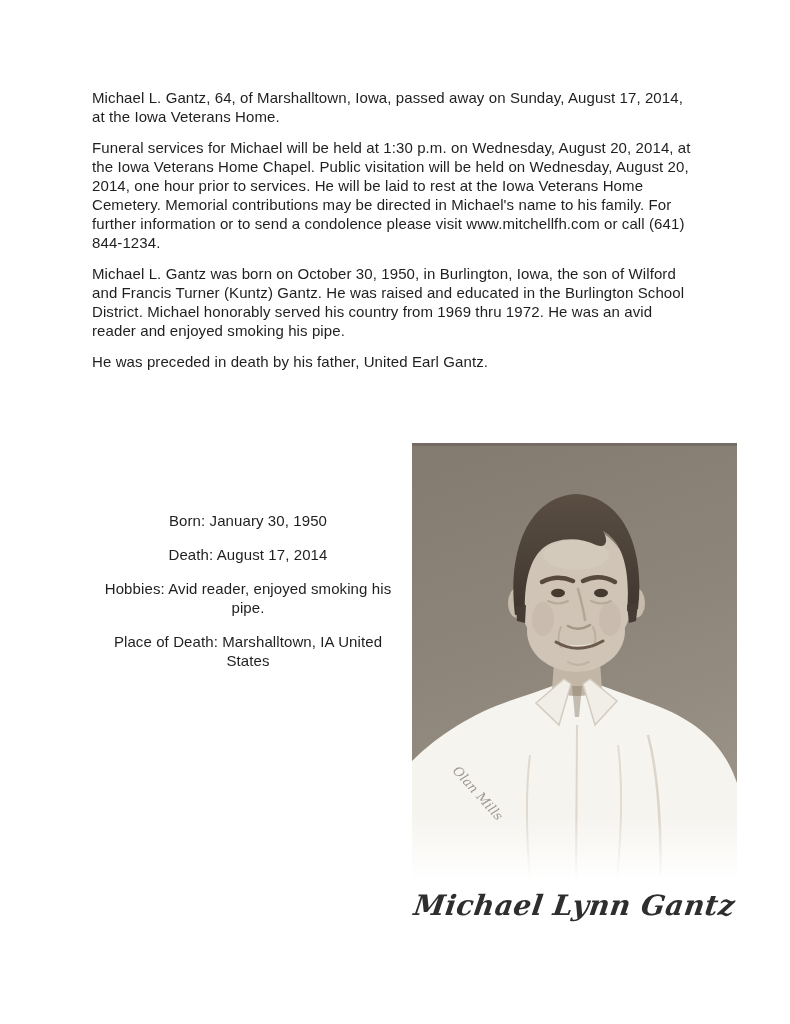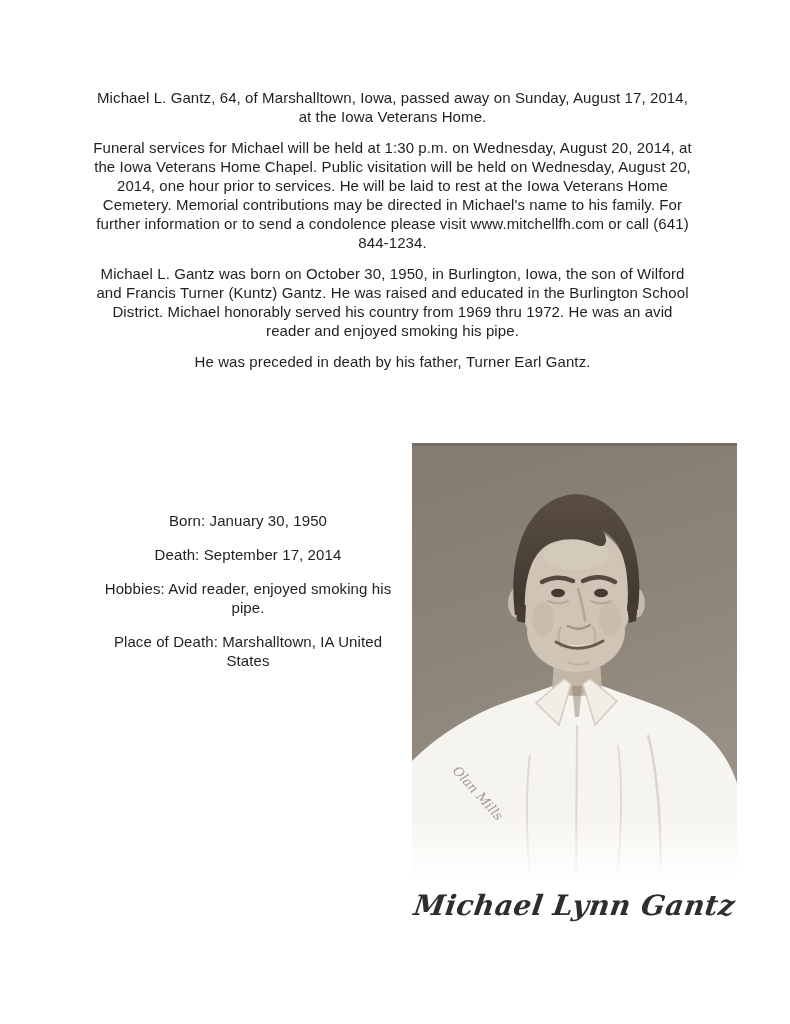--- a/index.html
+++ b/index.html
@@ -12,21 +12,20 @@
     position: relative;
     overflow: hidden;
   }
   .page { position: absolute; inset: 0; }
 
   .obit {
     position: absolute;
     left: 92px; top: 88px; width: 601px;
     font-size: 15px; line-height: 19px;
     letter-spacing: 0.1px;
-    text-align: center;
   }
   .obit p { margin: 0 0 12px 0; }
 
   .details {
     position: absolute;
     left: 92px; top: 511px; width: 312px;
     font-size: 15px; line-height: 19px;
     letter-spacing: 0.1px;
   }
   .details .detail-item { margin: 0 0 15px 0; text-align: center; }
@@ -53,26 +52,26 @@
 </style>
 </head>
 <body>
 
 <div class="page">
 
   <div class="obit">
     <p>Michael L. Gantz, 64, of Marshalltown, Iowa, passed away on Sunday, August 17, 2014, at the Iowa Veterans Home.</p>
     <p>Funeral services for Michael will be held at 1:30 p.m. on Wednesday, August 20, 2014, at the Iowa Veterans Home Chapel. Public visitation will be held on Wednesday, August 20, 2014, one hour prior to services. He will be laid to rest at the Iowa Veterans Home Cemetery. Memorial contributions may be directed in Michael's name to his family. For further information or to send a condolence please visit www.mitchellfh.com or call (641) 844-1234.</p>
     <p>Michael L. Gantz was born on October 30, 1950, in Burlington, Iowa, the son of Wilford and Francis Turner (Kuntz) Gantz. He was raised and educated in the Burlington School District. Michael honorably served his country from 1969 thru 1972. He was an avid reader and enjoyed smoking his pipe.</p>
-    <p>He was preceded in death by his father, Turner Earl Gantz.</p>
+    <p>He was preceded in death by his father, United Earl Gantz.</p>
   </div>
 
   <div class="details">
     <div class="detail-item">Born: January 30, 1950</div>
-    <div class="detail-item">Death: September 17, 2014</div>
+    <div class="detail-item">Death: August 17, 2014</div>
     <div class="detail-item">Hobbies: Avid reader, enjoyed smoking his pipe.</div>
     <div class="detail-item">Place of Death: Marshalltown, IA United States</div>
   </div>
 
   <div class="photo-wrap">
     <svg viewBox="0 0 325 437" width="325" height="437">
       <defs>
         <linearGradient id="bgGrad" x1="0" y1="0" x2="0.25" y2="1">
           <stop offset="0" stop-color="#837a70"></stop>
           <stop offset="0.55" stop-color="#8f867b"></stop>

